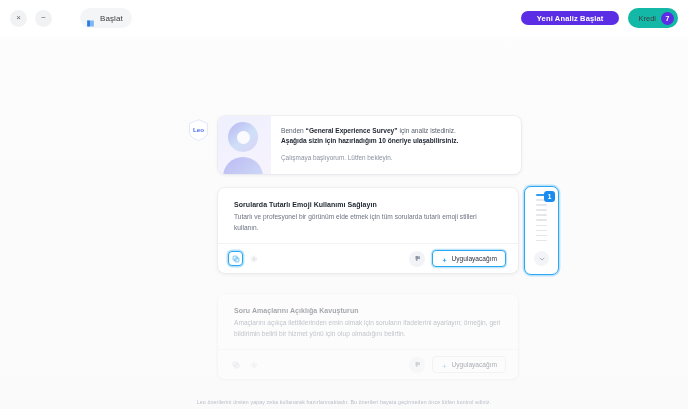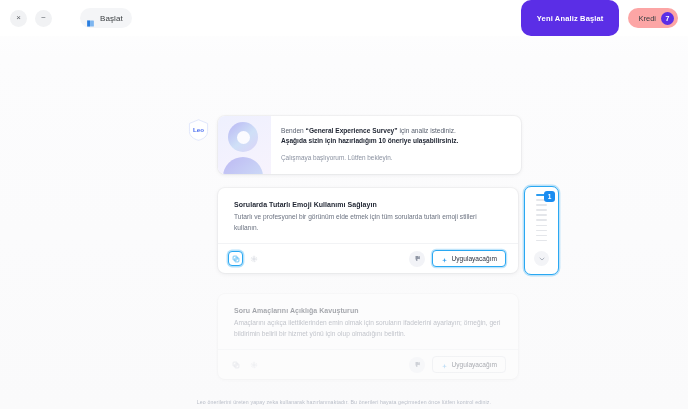--- a/index.html
+++ b/index.html
@@ -40,32 +40,32 @@
     cursor: pointer;
   }
   .history-pill .lbl { font-size: 8px; color: #3c4043; font-weight: 500; letter-spacing:.1px;}
   .hist-ico { width: 9px; height: 9px; flex: none; }
 
   .header-right {
     margin-left: auto;
     display: flex; align-items: center; gap: 9px;
   }
   .cta {
-    height: 36px; padding: 0 16px;
+    height: 14px; padding: 0 16px;
     border-radius: 10px;
     background: #5b2ee6;
     color: #ffffff;
     font-size: 7.5px; font-weight: 600; letter-spacing:.15px;
     display: flex; align-items: center; justify-content: center;
     border: none; cursor: pointer;
     white-space: nowrap;
   }
   .credit {
     height: 20px; padding: 0 4px 0 10px;
-    border-radius: 10px; background: #fca5a5;
+    border-radius: 10px; background: #14b8a6;
     display: flex; align-items: center; gap: 5px;
     cursor: pointer;
   }
   .credit .lbl { font-size: 7.5px; color: #3c4043; font-weight:500;}
   .credit .badge {
     width: 13px; height: 13px; border-radius: 50%;
     background: #5b2ee6; color: #fff;
     font-size: 7px; font-weight: 700;
     display: flex; align-items: center; justify-content: center;
   }

